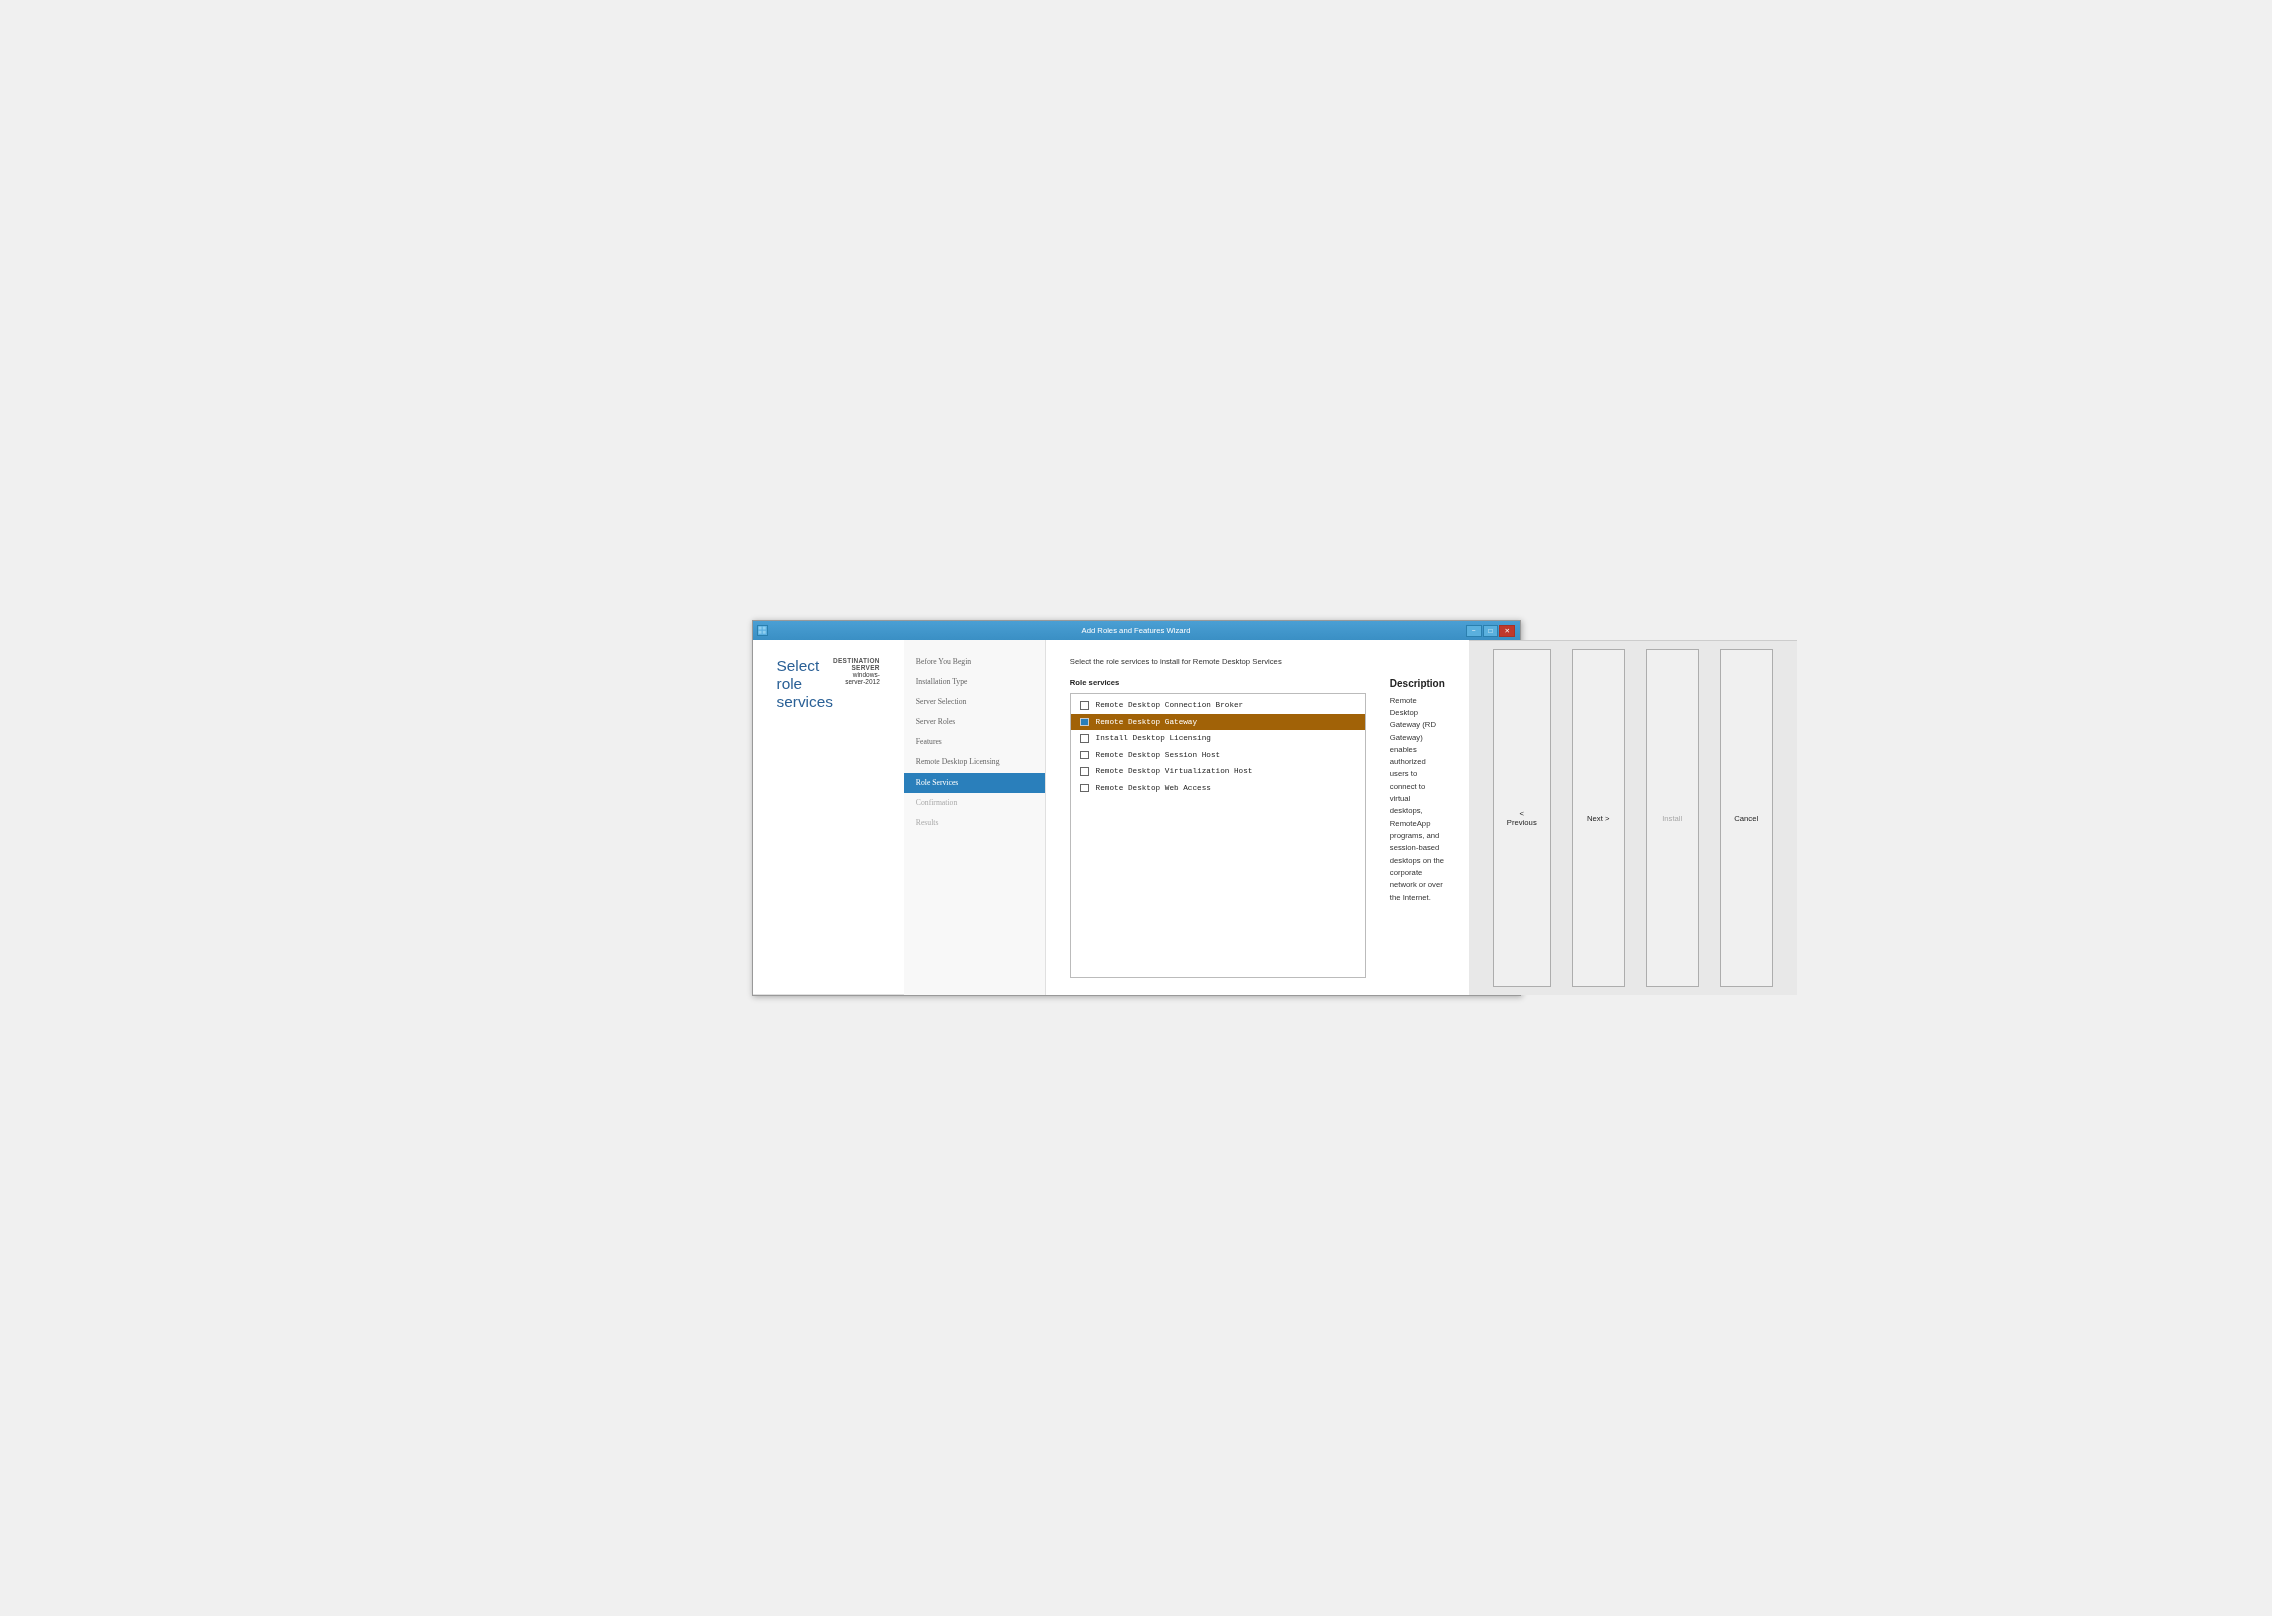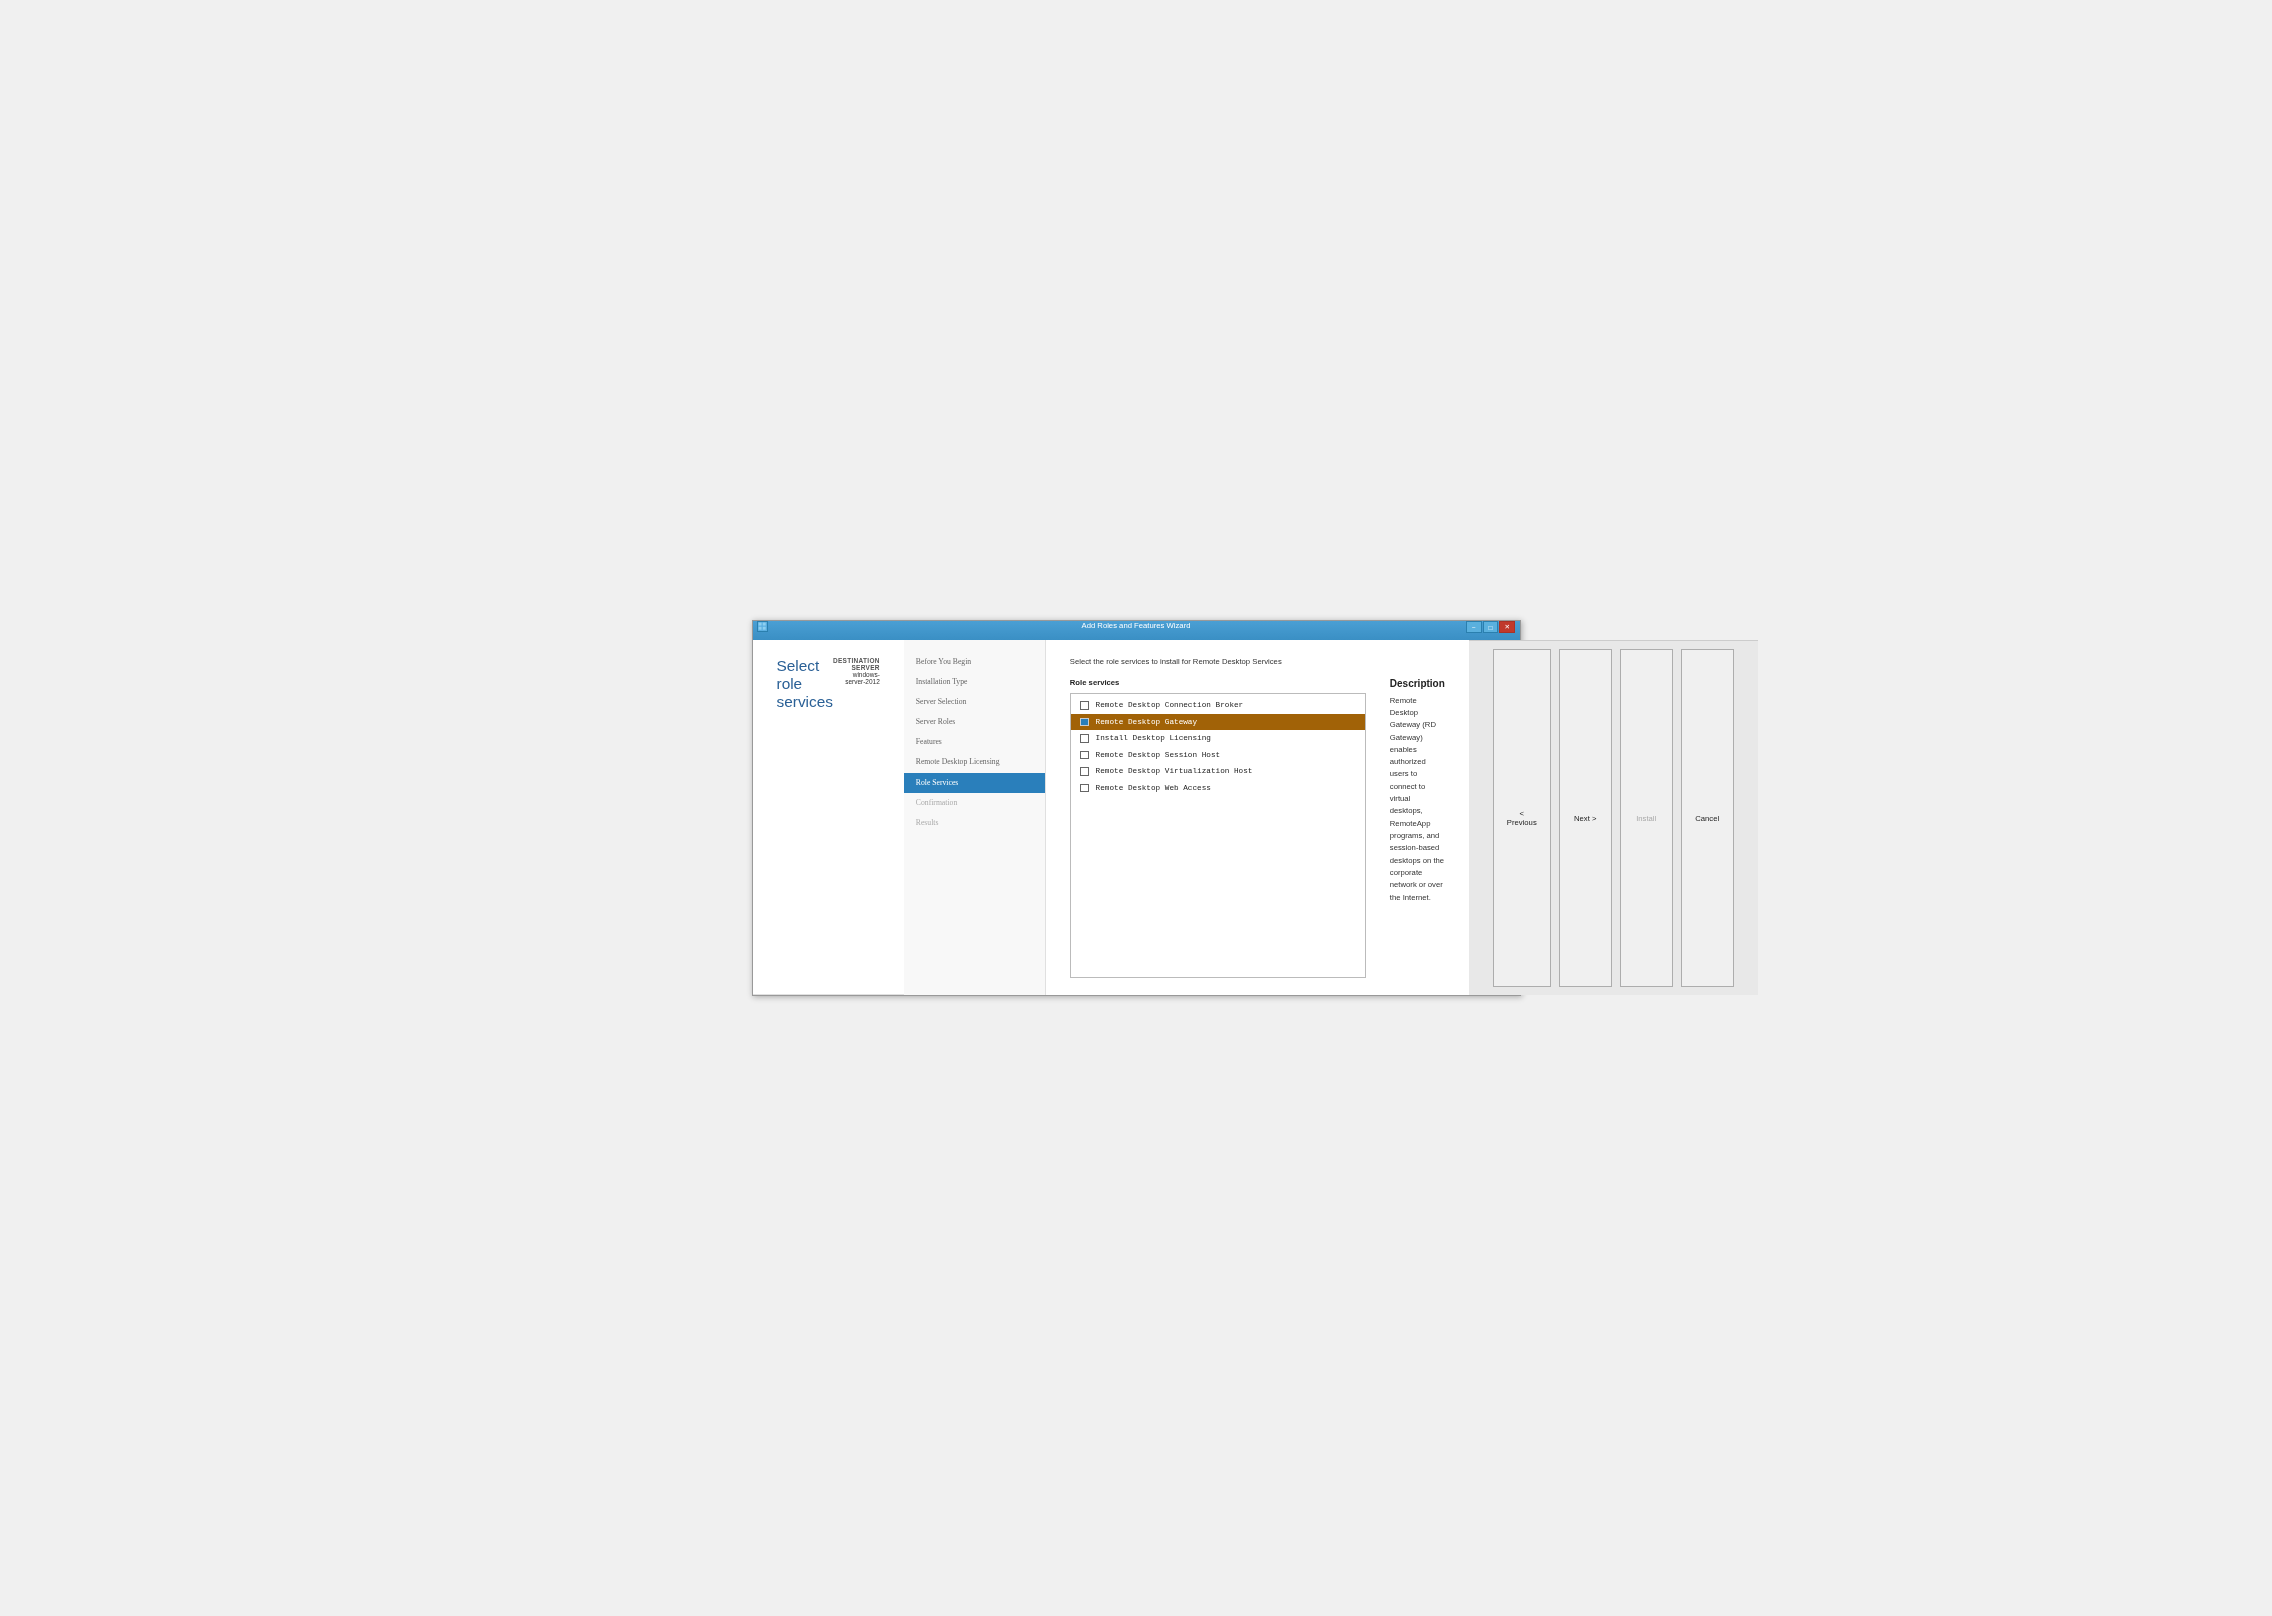--- a/index.html
+++ b/index.html
@@ -17,21 +17,21 @@
       background: #fff;
       border: 0.6px solid #999;
       box-shadow: 1.2px 1.2px 6px rgba(0,0,0,0.3);
       display: flex;
       flex-direction: column;
     }
     .title-bar {
       background: linear-gradient(to bottom, #4a9fd4, #3a8fc4);
       height: 19px;
       display: flex;
-      align-items: flex-start;
+      align-items: center;
       justify-content: space-between;
       padding: 0 4.7px;
       user-select: none;
     }
     .title-bar-left {
       display: flex;
       align-items: center;
       gap: 4.7px;
     }
     .title-bar-icon {
@@ -232,21 +232,21 @@
       color: #333;
       line-height: 1.6;
     }
 
     .footer-bar {
       background: #e8e8e8;
       border-top: 0.6px solid #ccc;
       padding: 8.3px 24px;
       display: flex;
       justify-content: flex-end;
-      gap: 8px;
+      gap: 21px;
     }
     .footer-btn {
       padding: 3.6px 13px;
       font-size: 7.7px;
       background: #f0f0f0;
       border: 0.6px solid #adadad;
       cursor: pointer;
       color: #222;
       min-width: 53px;
       text-align: center;

